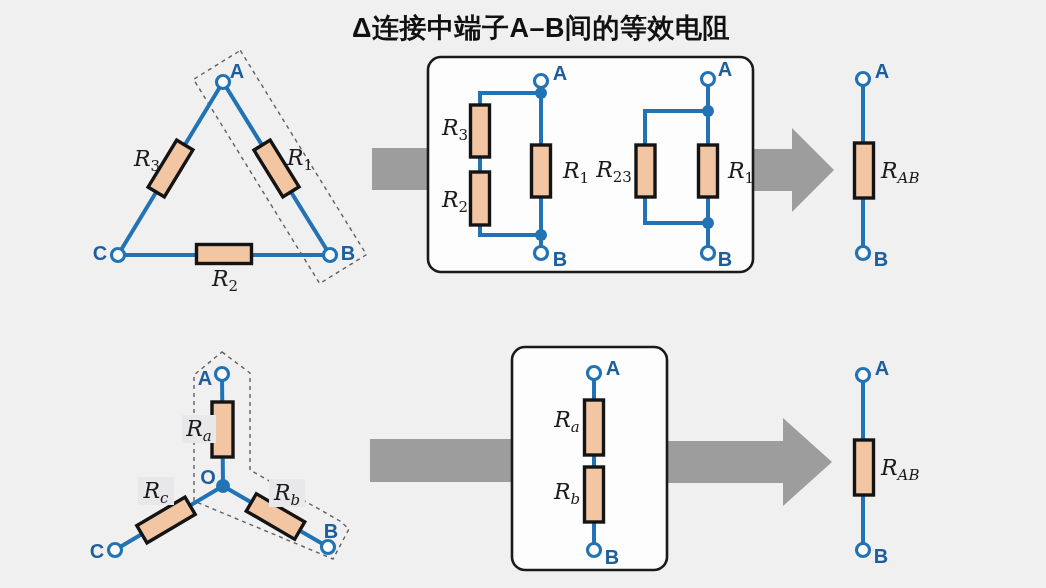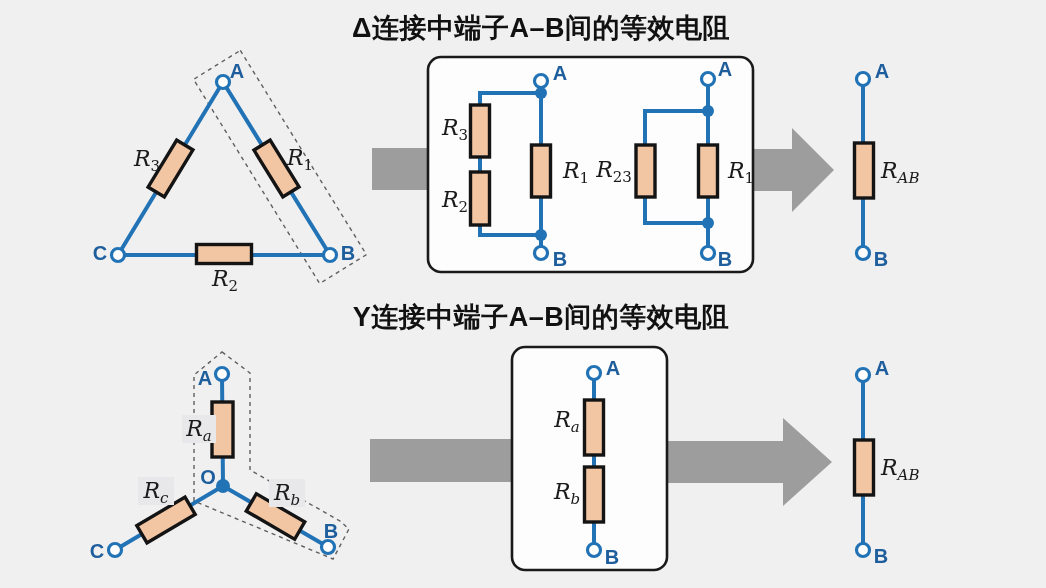--- a/index.html
+++ b/index.html
@@ -31,21 +31,20 @@
   .sub-num { font-size:15px; font-style:normal; font-family:"DejaVu Serif", serif; }
   .sub-var { font-size:15px; font-style:italic; font-family:"DejaVu Serif", serif; }
   .nlabel { font-family:"Liberation Sans", sans-serif; font-weight:bold; font-size:20px; fill:#1e5e9c; }
 </style>
 </head>
 <body>
 
 <div class="stage">
 
   <div class="section-title" id="title-delta">Δ连接中端子A–B间的等效电阻</div>
-  <div class="section-title" id="title-wye">Y连接中端子A–B间的等效电阻</div>
 
   <svg width="1046" height="588" viewBox="0 0 1046 588">
 
     <g>
       <g transform="translate(280,167) rotate(58.3)">
         <rect class="dashed" x="-120" y="-27.5" width="240" height="55"></rect>
       </g>
       <line class="wire" x1="223" y1="82" x2="118" y2="255"></line>
       <line class="wire" x1="223" y1="82" x2="330" y2="255"></line>
       <line class="wire" x1="118" y1="255" x2="330" y2="255"></line>

